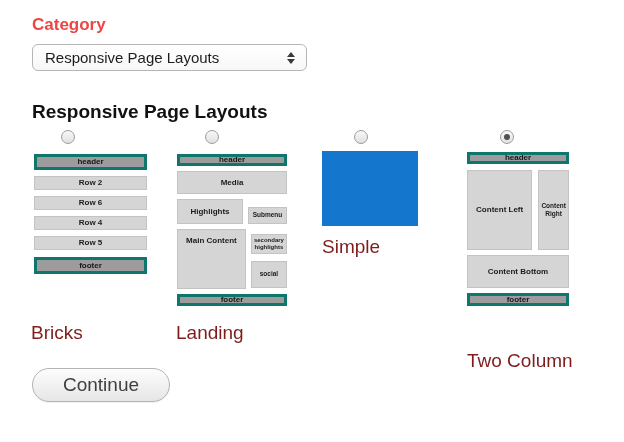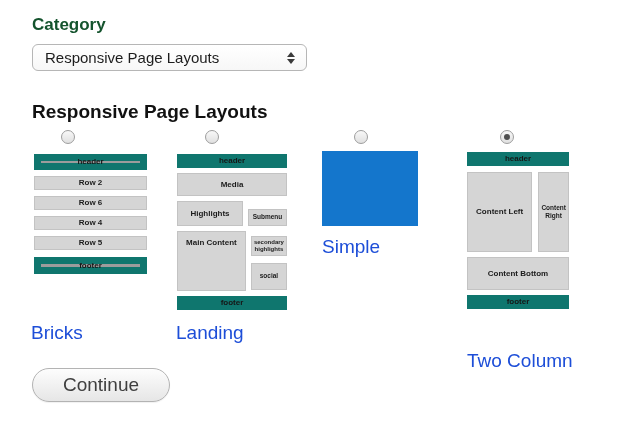--- a/index.html
+++ b/index.html
@@ -1,20 +1,20 @@
 <!DOCTYPE html>
 <html><head>
 <meta charset="utf-8">
 <style>
   html,body{margin:0;padding:0;background:#fff;}
   #page{position:relative;width:624px;height:442px;background:#ffffff;
         font-family:"Liberation Sans",sans-serif;overflow:hidden;}
 
   
-  .category-label{position:absolute;left:32px;top:15px;font-size:17px;font-weight:bold;color:#14532d;}
+  .category-label{position:absolute;left:32px;top:15px;font-size:17px;font-weight:bold;color:#ef4444;}
   .select{position:absolute;left:32px;top:44px;width:275px;height:27px;box-sizing:border-box;
           background:linear-gradient(#ffffff,#f7f7f7);border:1px solid #b6b6b6;border-radius:6px;
           display:flex;align-items:center;cursor:default;}
   .select-value{padding-left:12px;font-size:15px;color:#1d1d1d;}
   .select-arrows{position:absolute;right:11px;top:50%;transform:translateY(-50%);
                  display:flex;flex-direction:column;gap:2px;}
   .select-arrows .up{width:0;height:0;border-left:4px solid transparent;border-right:4px solid transparent;
                      border-bottom:5px solid #3a3a3a;}
   .select-arrows .down{width:0;height:0;border-left:4px solid transparent;border-right:4px solid transparent;
                        border-top:5px solid #3a3a3a;}
@@ -24,21 +24,21 @@
 
   
   .radio{position:absolute;top:130px;width:14px;height:14px;border-radius:50%;box-sizing:border-box;
          border:1px solid #9d9d9d;background:linear-gradient(#f8f8f8,#e0e0e0);
          display:flex;align-items:center;justify-content:center;cursor:pointer;}
   .radio .dot{display:none;width:6px;height:6px;border-radius:50%;background:#4f4f4f;}
   .radio.selected .dot{display:block;}
 
   
   .thumb{position:absolute;box-sizing:border-box;cursor:pointer;}
-  .bar-dark{background:#9c9c9c;border:7px solid #0f766e;box-sizing:border-box;
+  .bar-dark{background:#9c9c9c;border:3px solid #0f766e;box-sizing:border-box;
             display:flex;align-items:center;justify-content:center;
             font-size:8px;font-weight:bold;color:#161616;line-height:1;}
   .block-light{background:#d5d5d5;border:1px solid #c3c3c3;box-sizing:border-box;
                display:flex;align-items:center;justify-content:center;text-align:center;
                font-size:8px;font-weight:bold;color:#1b1b1b;line-height:1.25;}
 
   
   .thumb-bricks{left:34px;top:154px;width:113px;}
   .thumb-bricks .bar-dark{height:16px;}
   .thumb-bricks .row{height:14px;margin-top:6px;}
@@ -64,21 +64,21 @@
   
   .thumb-twocol{left:467px;top:152px;width:102px;}
   .thumb-twocol .bar-dark{height:12px;}
   .thumb-twocol .cols{display:flex;gap:6px;margin-top:6px;}
   .thumb-twocol .left{width:66px;height:80px;}
   .thumb-twocol .right{width:31px;height:80px;font-size:6.5px;}
   .thumb-twocol .bottom{margin-top:5px;height:33px;}
   .thumb-twocol .bar-footer{margin-top:5px;height:13px;}
 
   
-  .opt-label{position:absolute;font-size:19px;color:#1d4ed8;}
+  .opt-label{position:absolute;font-size:19px;color:#7f1d1d;}
   .lbl-bricks{left:31px;top:322px;}
   .lbl-landing{left:176px;top:322px;}
   .lbl-simple{left:322px;top:236px;}
   .lbl-twocol{left:467px;top:322px;margin-top:28px;}
 
   
   .continue-btn{position:absolute;left:32px;top:368px;width:138px;height:34px;box-sizing:border-box;
                 border:1px solid #b3b3b3;border-radius:17px;
                 background:linear-gradient(#fdfdfd,#e6e6e6);
                 box-shadow:0 1px 1px rgba(0,0,0,0.06);

